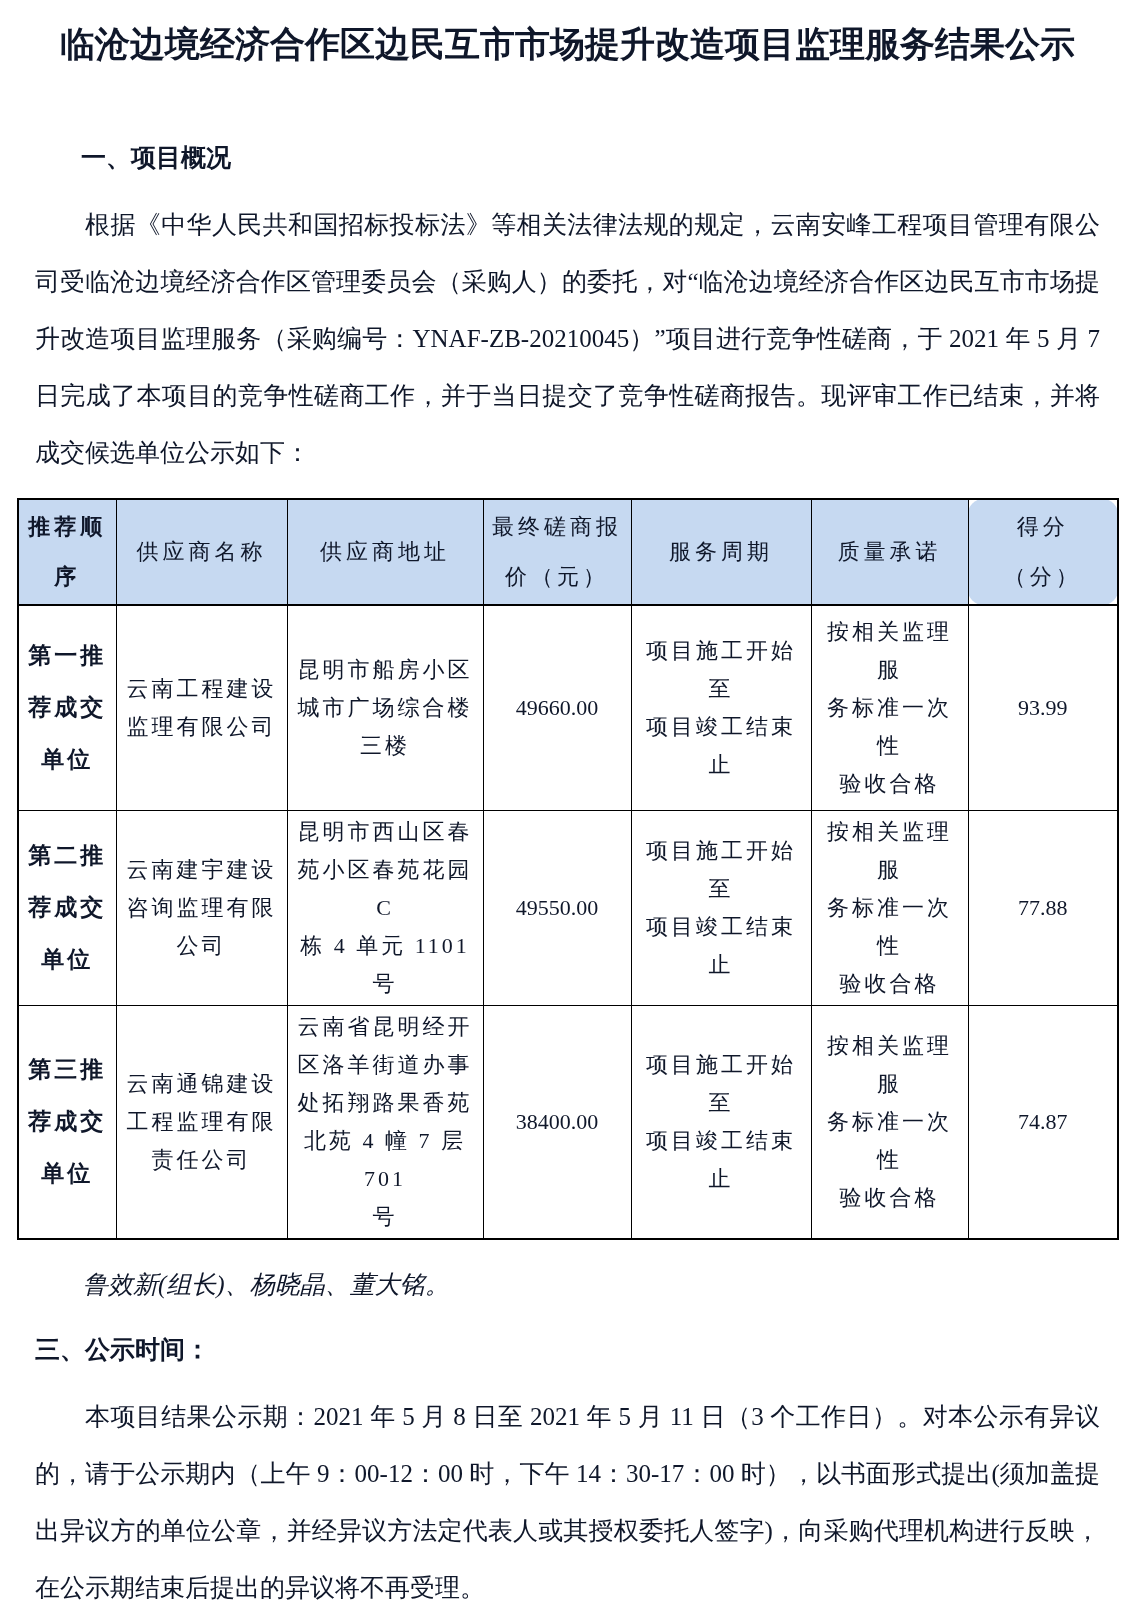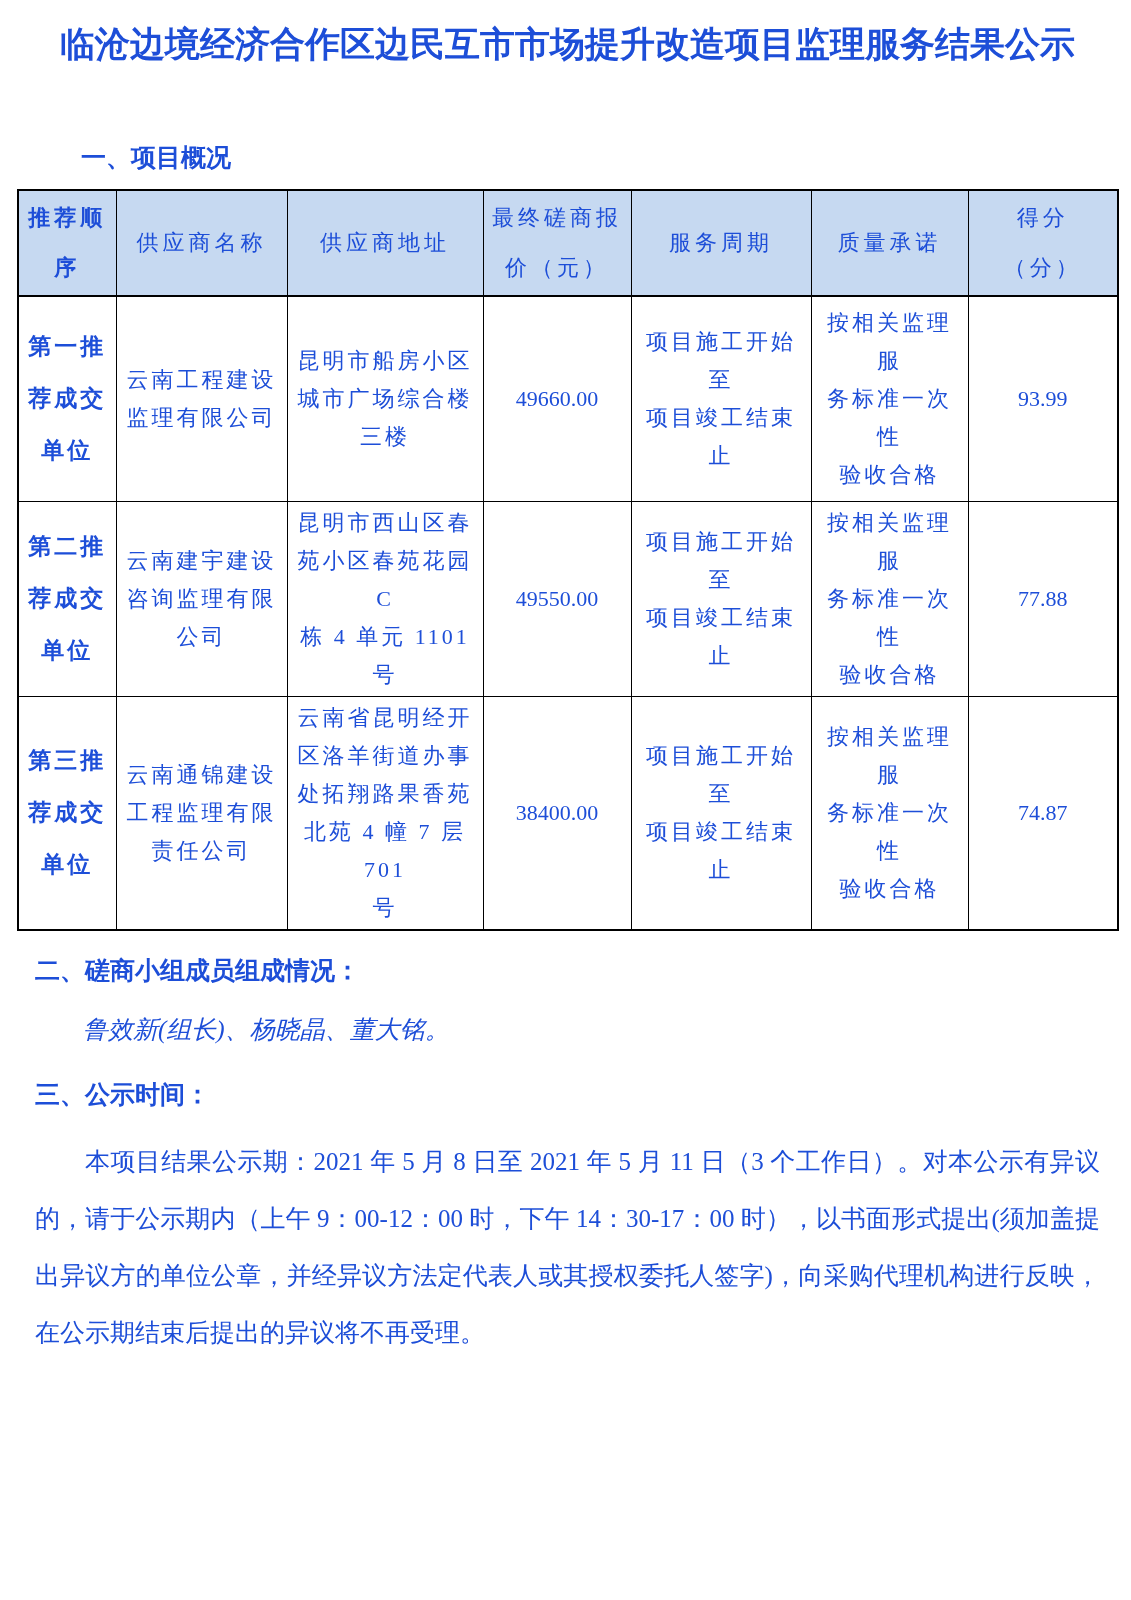--- a/index.html
+++ b/index.html
@@ -6,21 +6,21 @@
     margin: 0;
     padding: 0;
     background: #ffffff;
   }
   .page {
     position: relative;
     width: 1131px;
     height: 1600px;
     margin: 0 auto;
     background: #ffffff;
-    color: #1d4ed8;
+    color: #0f172a;
     box-sizing: border-box;
     padding: 20px 31px 0 35px;
     font-family: "Liberation Serif", "DejaVu Serif", serif;
     overflow: hidden;
   }
   .doc-title {
     margin: 4px 0 0 0;
     font-family: "Liberation Sans", "DejaVu Sans", sans-serif;
     font-weight: 900;
     font-size: 35px;
@@ -105,20 +105,21 @@
 </style>
 </head>
 <body>
 
 <div class="page">
 
   <h1 class="doc-title">临沧边境经济合作区边民互市市场提升改造项目监理服务结果公示</h1>
 
   <h2 class="sec-heading indented h-sec1">一、项目概况</h2>
 
+  <p class="body-para">根据《中华人民共和国招标投标法》等相关法律法规的规定，云南安峰工程项目管理有限公司受临沧边境经济合作区管理委员会（采购人）的委托，对“临沧边境经济合作区边民互市市场提升改造项目监理服务（采购编号：YNAF-ZB-20210045）”项目进行竞争性磋商，于 2021 年 5 月 7 日完成了本项目的竞争性磋商工作，并于当日提交了竞争性磋商报告。现评审工作已结束，并将成交候选单位公示如下：</p>
 
   <table class="result-table">
     <colgroup>
       <col style="width:98px">
       <col style="width:171px">
       <col style="width:196px">
       <col style="width:148px">
       <col style="width:180px">
       <col style="width:157px">
       <col style="width:150px">
@@ -126,21 +127,21 @@
     <thead>
       <tr class="head-row">
         <th class="rank-h" style="background: rgb(198, 217, 241);">推荐顺
 序</th>
         <th style="background: rgb(198, 217, 241);">供应商名称</th>
         <th style="background: rgb(198, 217, 241);">供应商地址</th>
         <th style="background: rgb(198, 217, 241);">最终磋商报
 价（元）</th>
         <th style="background: rgb(198, 217, 241);">服务周期</th>
         <th style="background: rgb(198, 217, 241);">质量承诺</th>
-        <th style="background: rgb(198, 217, 241);">得分
+        <th style="background: rgb(198, 217, 241); border-radius: 15px;">得分
 （分）</th>
       </tr>
     </thead>
     <tbody>
       <tr class="row-1">
         <td class="rank-cell">第一推
 荐成交
 单位</td>
         <td class="cjk-cell">云南工程建设
 监理有限公司</td>
@@ -189,21 +190,20 @@
         <td class="cjk-cell">项目施工开始至
 项目竣工结束止</td>
         <td class="cjk-cell">按相关监理服
 务标准一次性
 验收合格</td>
         <td class="num-cell">74.87</td>
       </tr>
     </tbody>
   </table>
 
-  <h2 class="sec-heading h-sec2">二、磋商小组成员组成情况：</h2>
 
   <p class="member-line">鲁效新(组长)、杨晓晶、董大铭。</p>
 
   <h2 class="sec-heading h-sec3">三、公示时间：</h2>
 
   <p class="body-para">本项目结果公示期：2021 年 5 月 8 日至 2021 年 5 月 11 日（3 个工作日）。对本公示有异议的，请于公示期内（上午 9：00-12：00 时，下午 14：30-17：00 时），以书面形式提出(须加盖提出异议方的单位公章，并经异议方法定代表人或其授权委托人签字)，向采购代理机构进行反映，在公示期结束后提出的异议将不再受理。</p>
 
 </div>
 
 </body></html>

